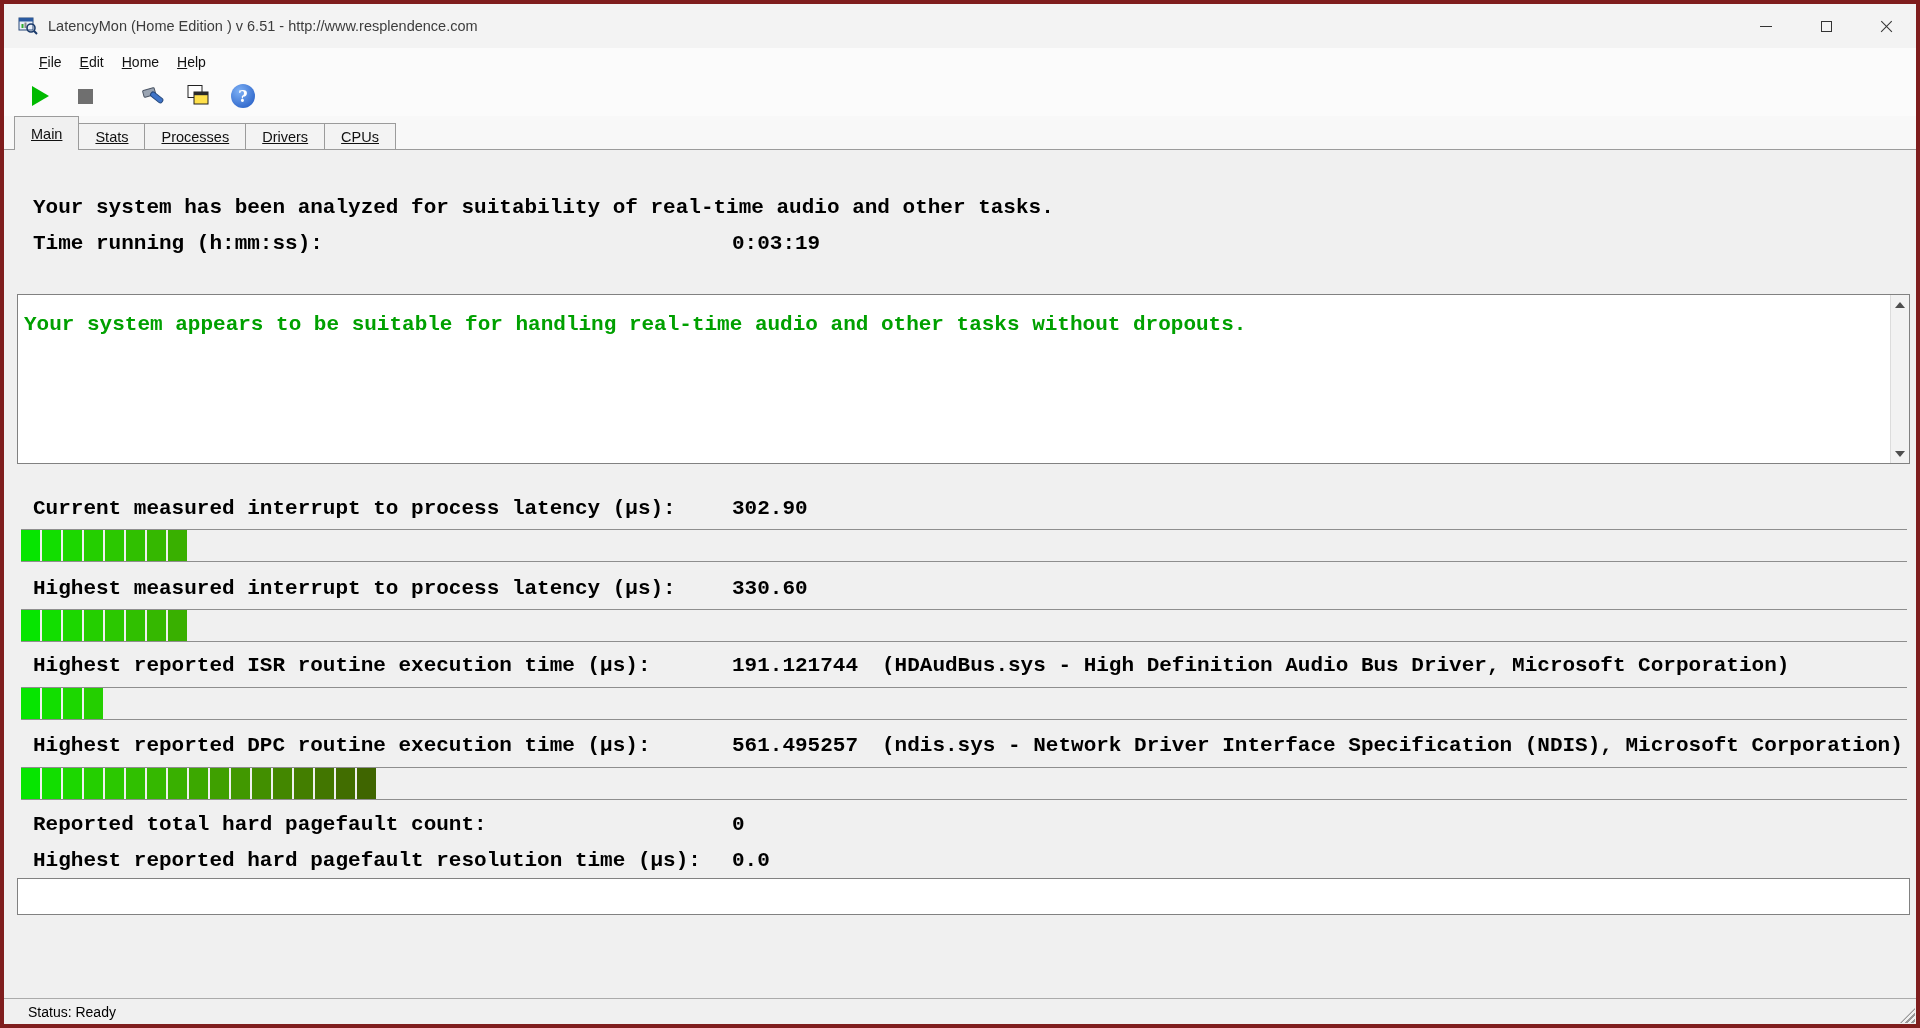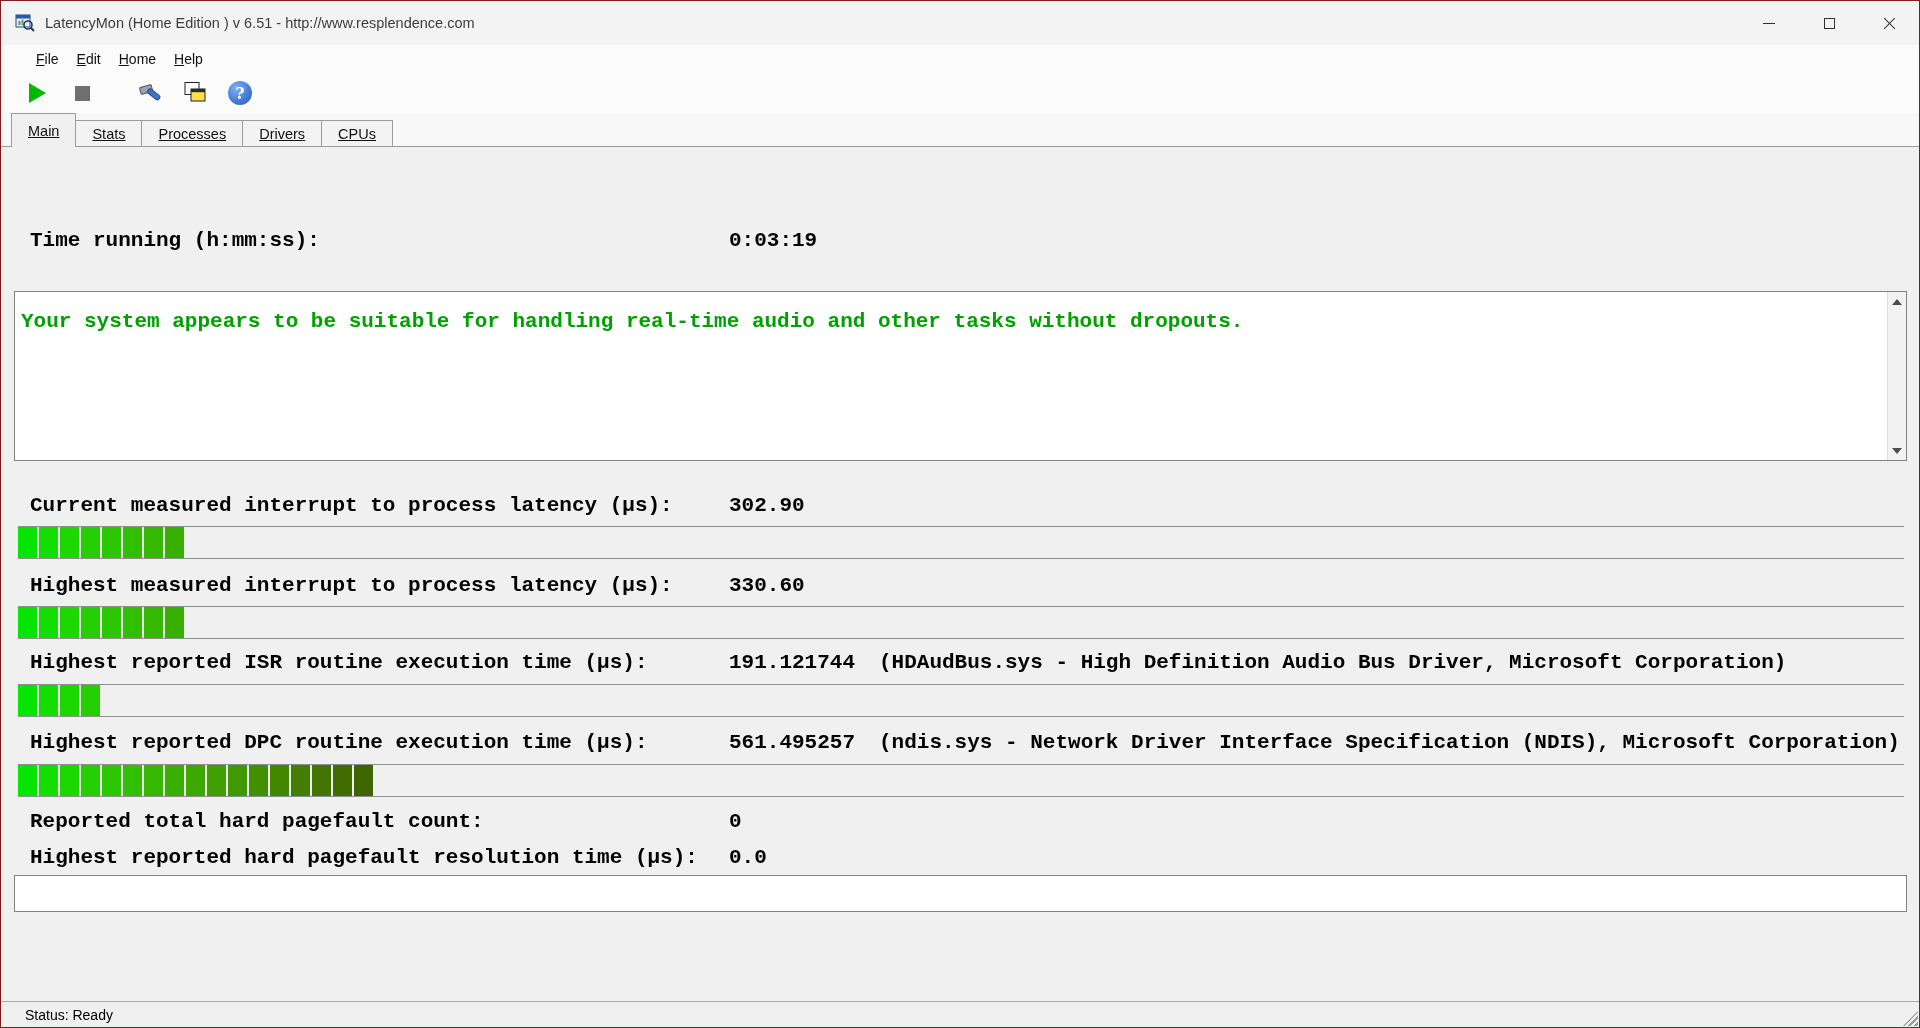--- a/index.html
+++ b/index.html
@@ -1,17 +1,17 @@
 <!DOCTYPE html>
 <html><head>
 <meta charset="utf-8">
 <style>
   *{box-sizing:border-box;margin:0;padding:0}
   html,body{width:1920px;height:1028px;overflow:hidden;background:#d4d4d4;font-family:"Liberation Sans",sans-serif}
-  .window{position:absolute;inset:0;background:#fdba74;border:1px solid #7f1d1d}
+  .window{position:absolute;inset:0;background:#fdba74;border:4px solid #7f1d1d}
 
   
   .titlebar{position:absolute;top:0;left:0;right:0;height:44px;background:#f3f3f3;display:flex;align-items:center;padding-left:14px}
   .title-text{font-size:14.5px;color:#3c3c3c;margin-left:10px}
   .win-controls{position:absolute;right:0;top:0;height:44px;display:flex}
   .win-btn{width:60px;height:44px;display:flex;align-items:center;justify-content:center;background:transparent;border:none;cursor:default}
   .glyph-min{width:12px;height:1px;background:#333}
   .glyph-max{width:11px;height:11px;border:1px solid #333}
   .glyph-close{position:relative;width:13px;height:13px}
   .glyph-close::before,.glyph-close::after{content:"";position:absolute;left:-1px;top:6px;width:15px;height:1.2px;background:#333}
@@ -147,20 +147,21 @@
       </div>
       <div class="tab">
         <div class="tab-label" style="position: static;">Drivers</div>
       </div>
       <div class="tab">
         <div class="tab-label" style="position: static;">CPUs</div>
       </div>
     </div>
 
   <div class="content">
+    <div class="headline mono">Your system has been analyzed for suitability of real-time audio and other tasks.</div>
     <div class="time-label mono">Time running (h:mm:ss):</div>
     <div class="time-value mono">0:03:19</div>
 
     <div class="report-box">
       <div class="report-text mono" style="color: rgb(0, 160, 0); font-family: Liberation Mono, monospace;">Your system appears to be suitable for handling real-time audio and other tasks without dropouts.</div>
       <div class="vscroll">
         <div class="arrow up"></div>
         <div class="arrow down"></div>
       </div>
     </div>

